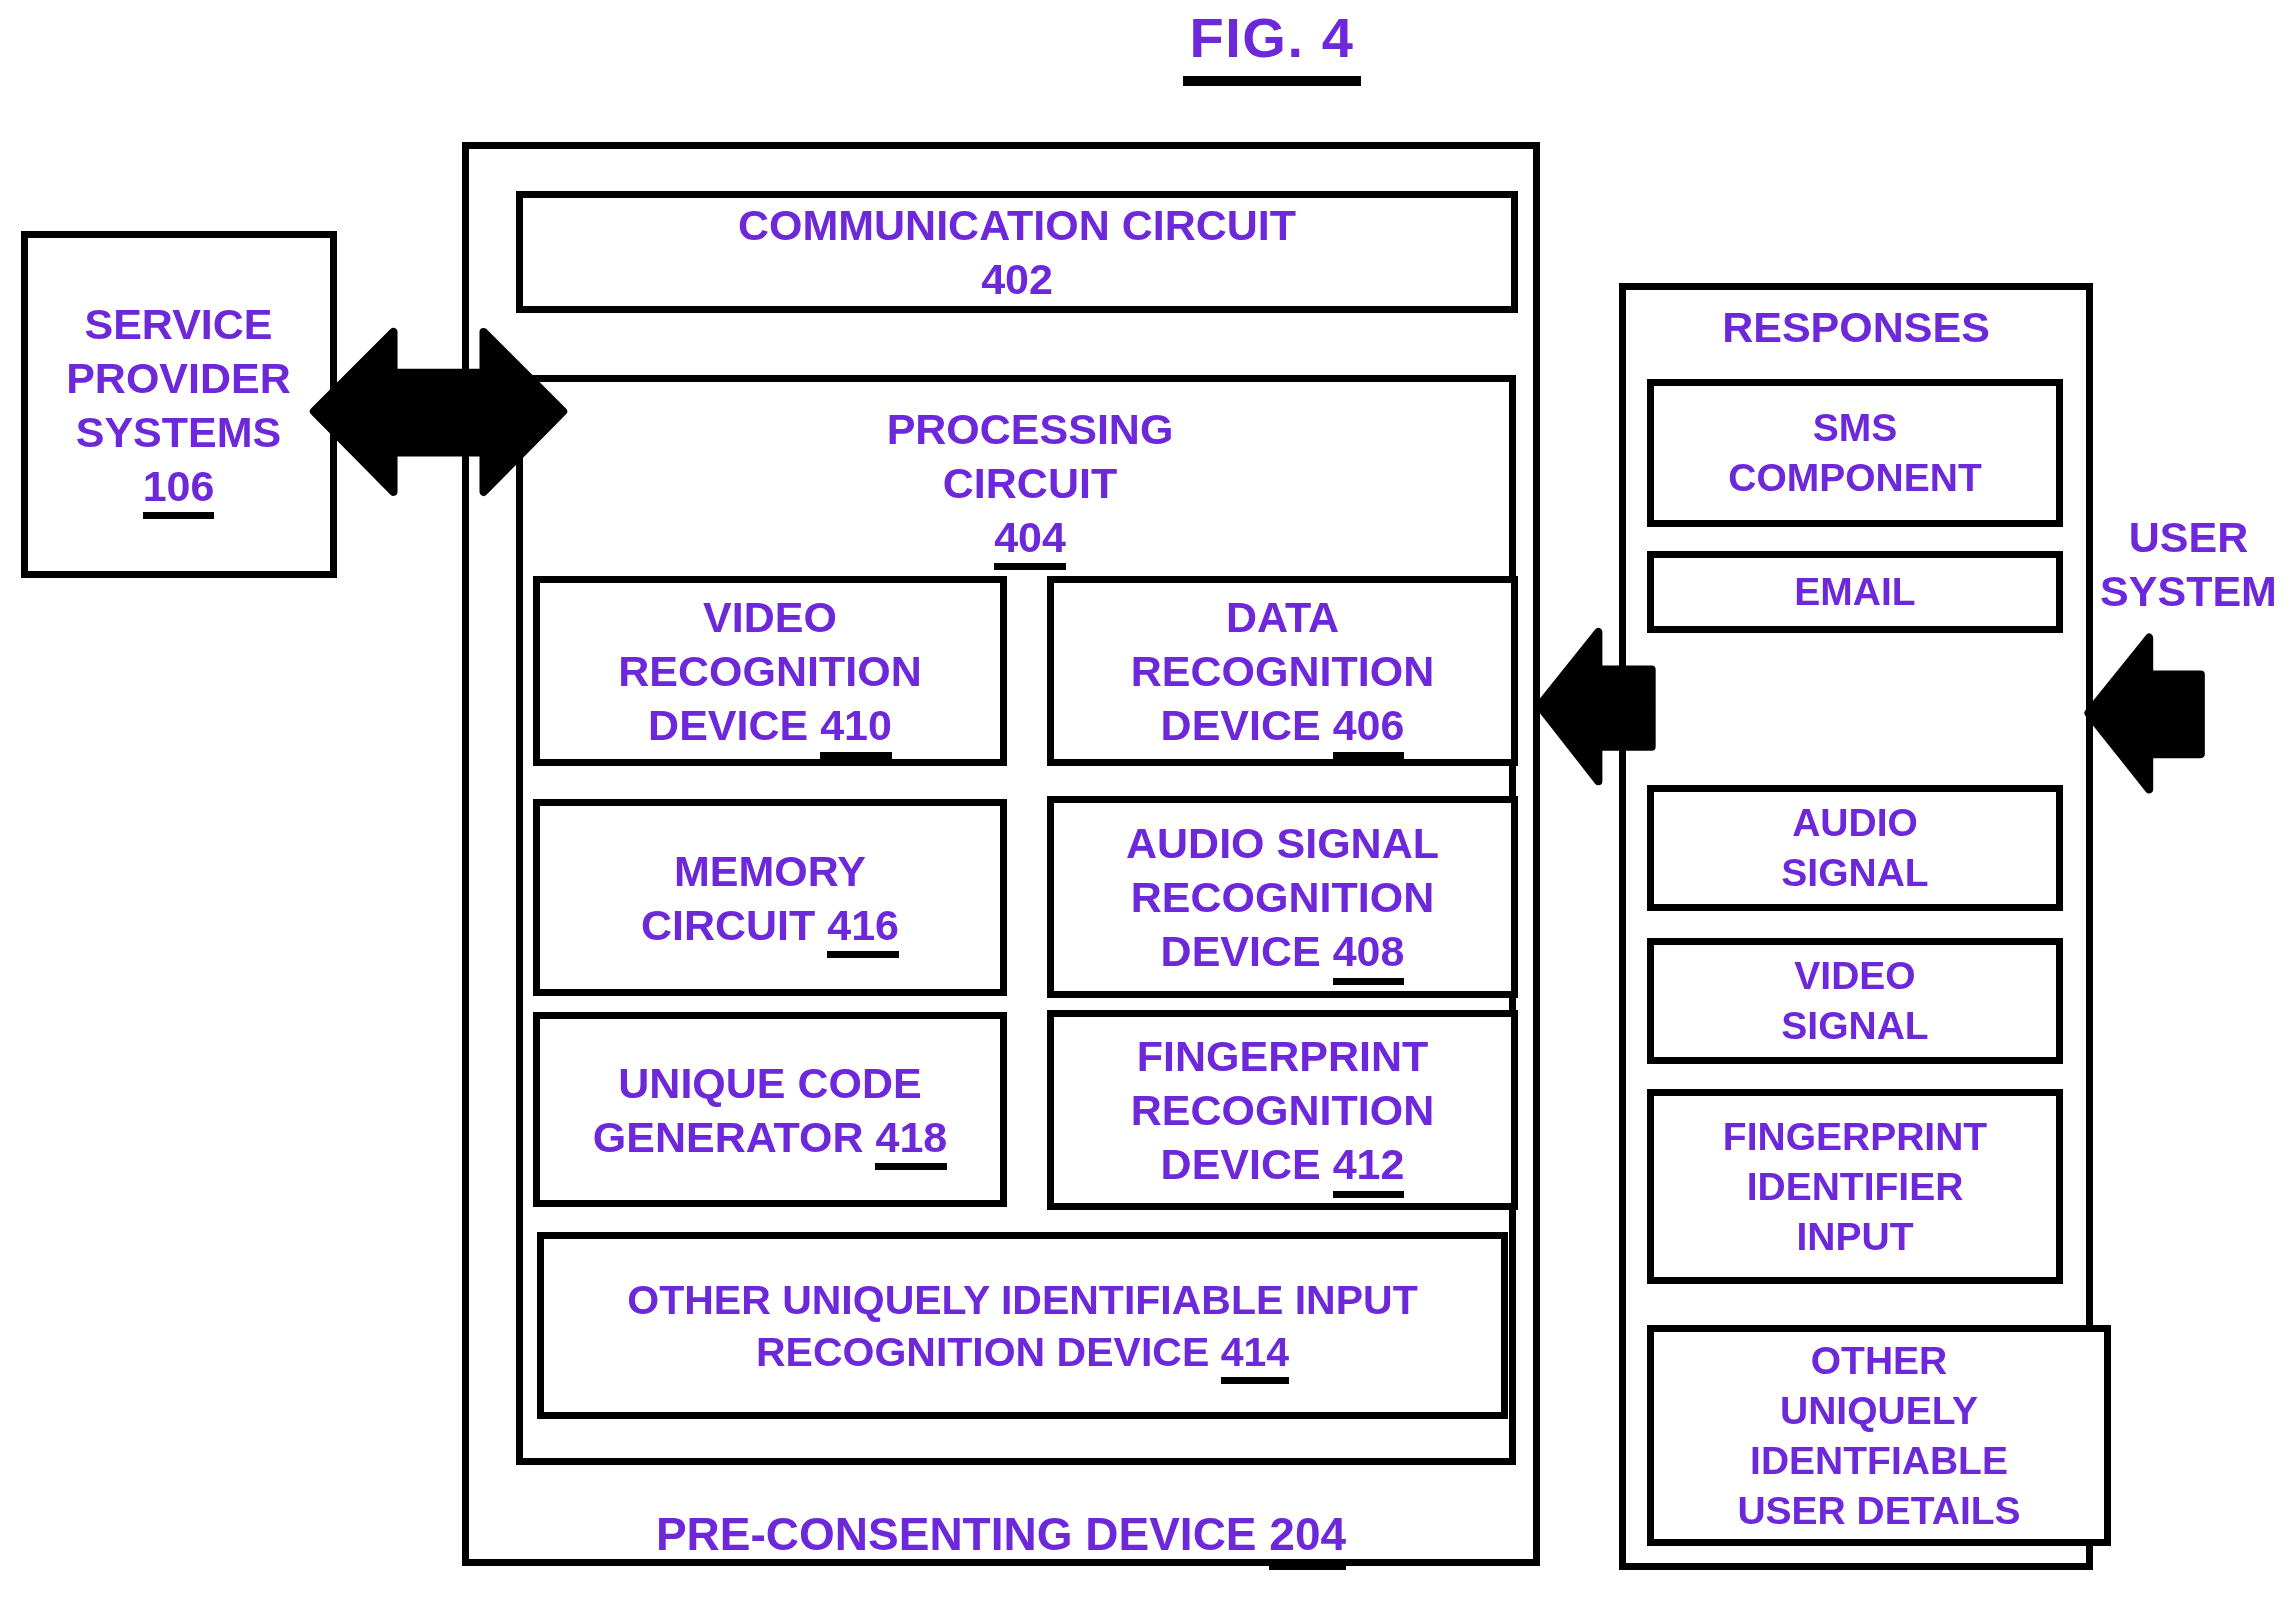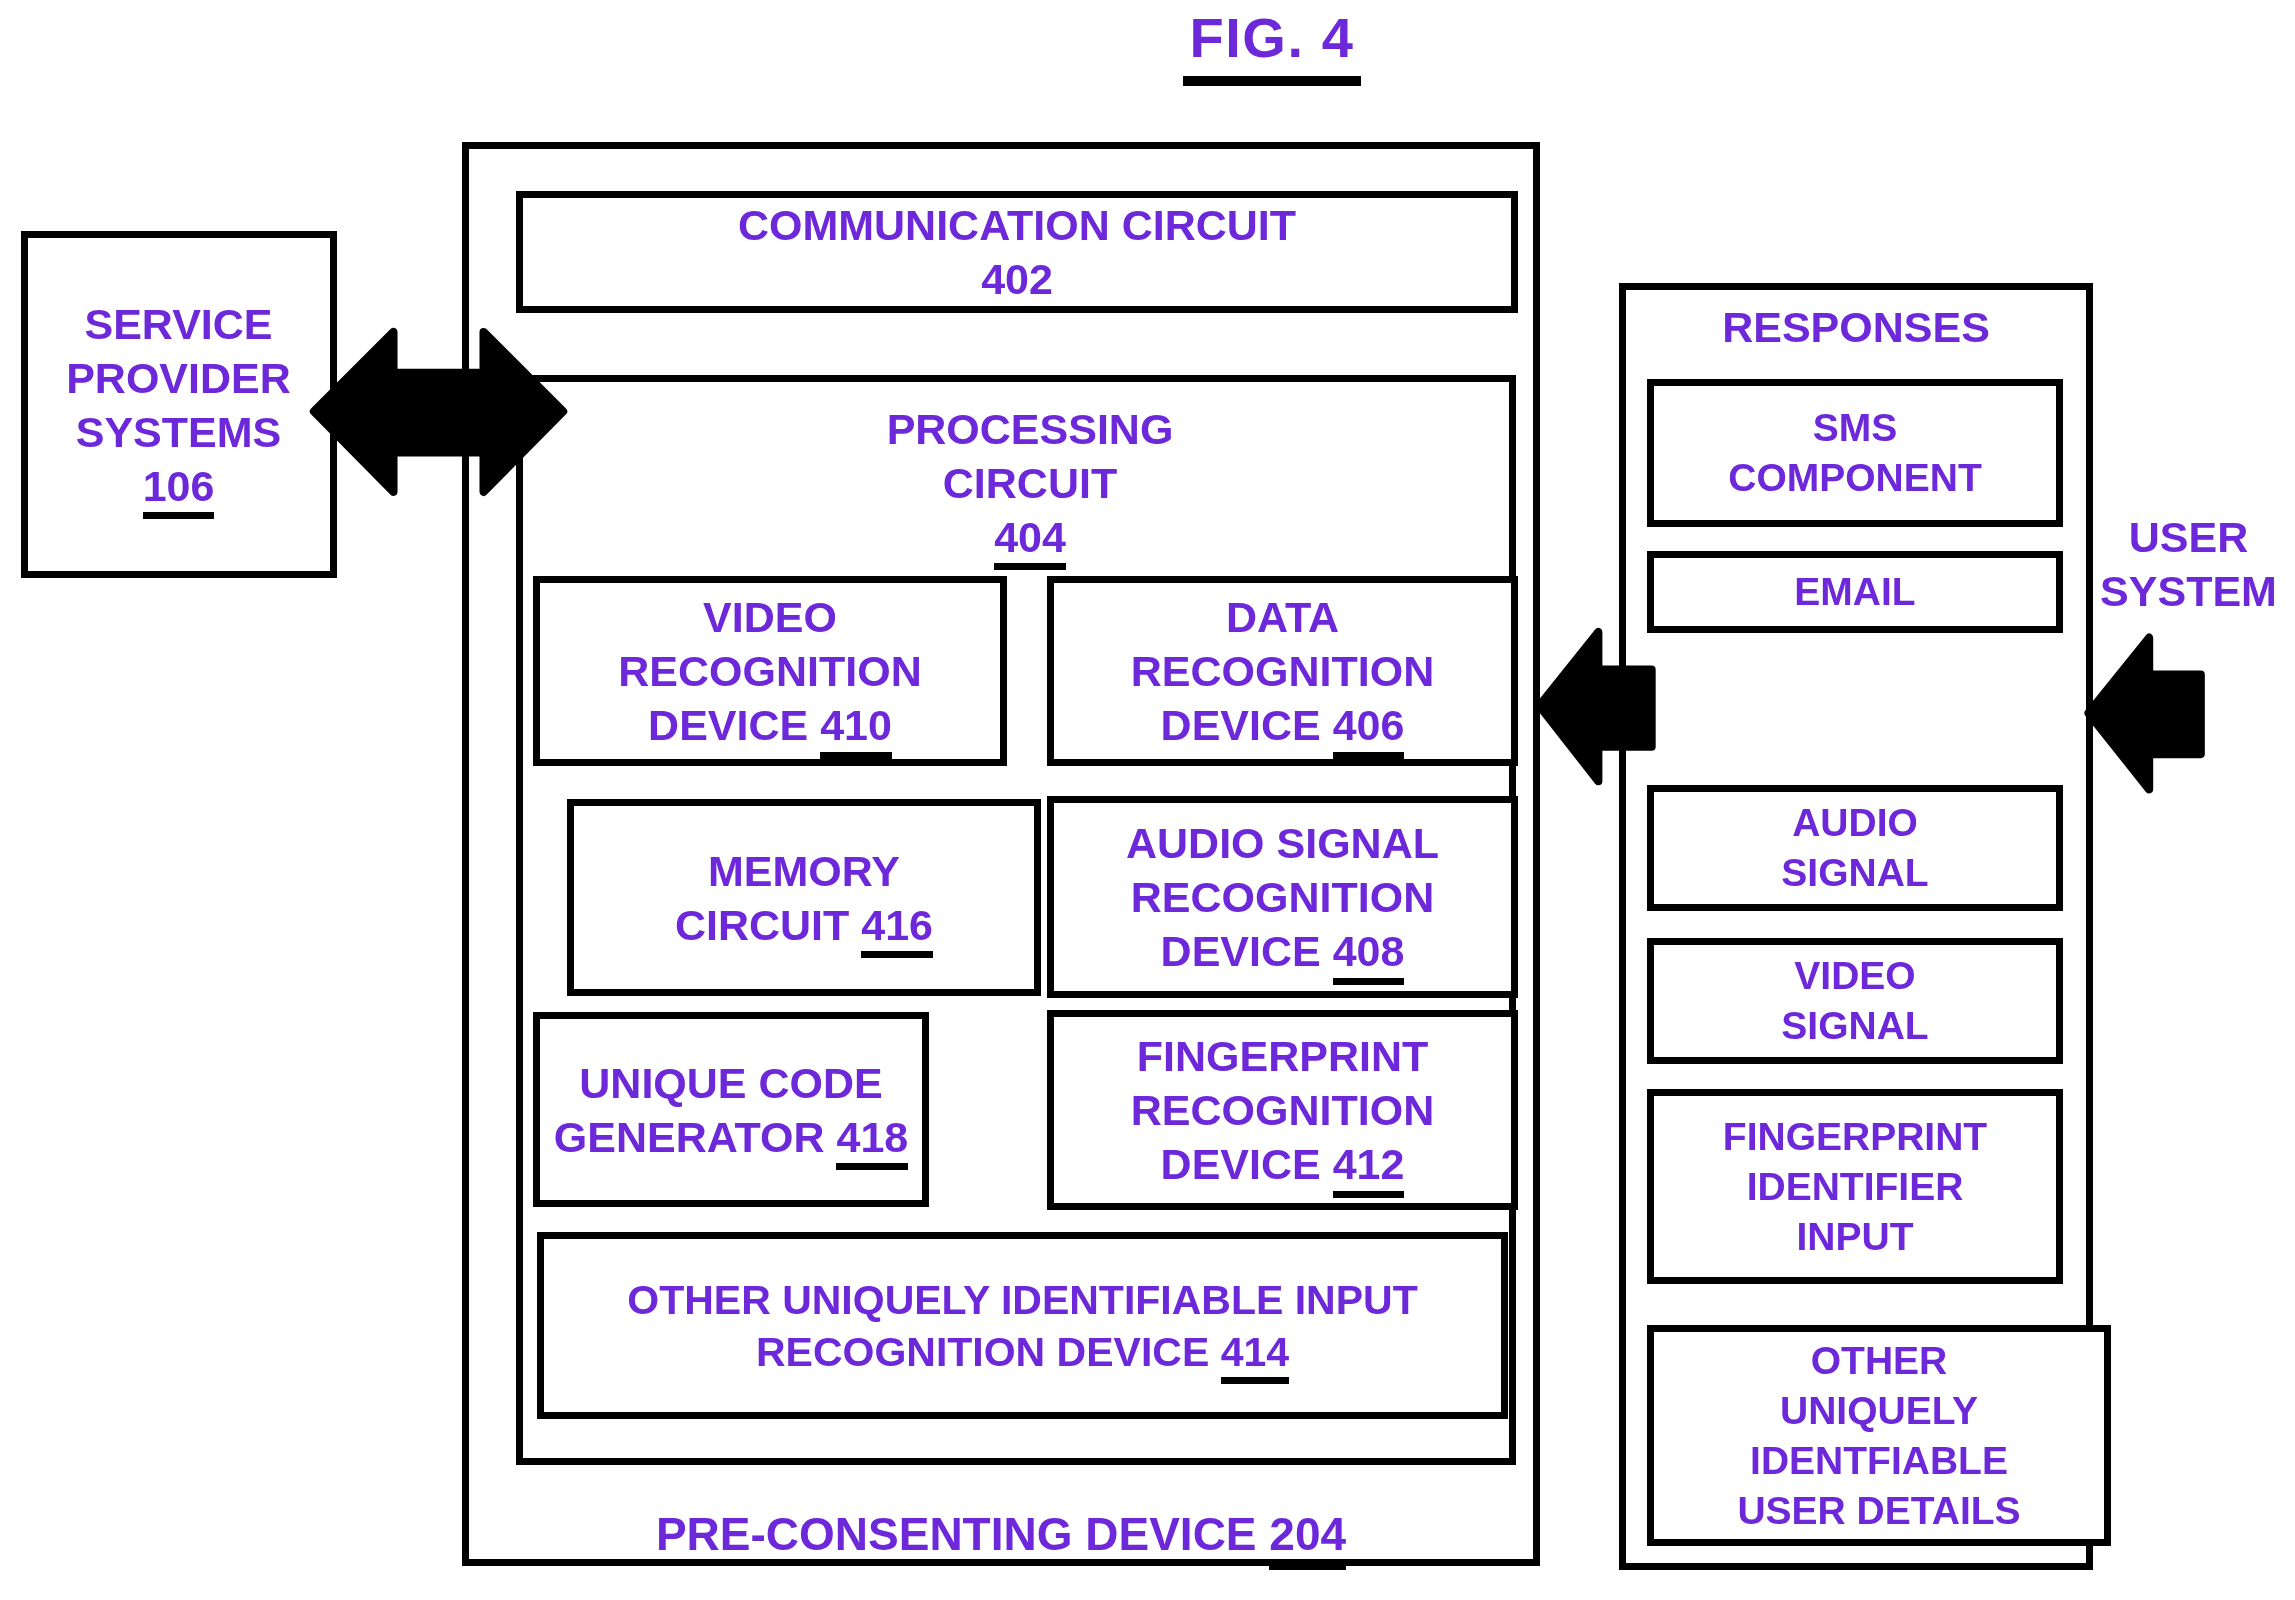--- a/index.html
+++ b/index.html
@@ -98,38 +98,38 @@
 
   <div class="box sz52" style="left:1047px;top:576px;width:471px;height:190px;">
     <div class="lbl">
       <span>DATA</span><br>
       <span>RECOGNITION</span><br>
       <span>DEVICE</span>
       <span class="ref">406</span>
     </div>
   </div>
 
-  <div class="box sz52" style="left:533px;top:799px;width:474px;height:197px;margin-left:34px;">
+  <div class="box sz52" style="left:533px;top:799px;width:474px;height:197px;">
     <div class="lbl">
       <span>MEMORY</span><br>
       <span>CIRCUIT</span>
       <span class="ref">416</span>
     </div>
   </div>
 
   <div class="box sz52" style="left:1047px;top:796px;width:471px;height:202px;">
     <div class="lbl">
       <span>AUDIO SIGNAL</span><br>
       <span>RECOGNITION</span><br>
       <span>DEVICE</span>
       <span class="ref">408</span>
     </div>
   </div>
 
-  <div class="box sz52" style="left:533px;top:1012px;width:396px;height:195px;">
+  <div class="box sz52" style="left:533px;top:1012px;width:474px;height:195px;">
     <div class="lbl">
       <span>UNIQUE CODE</span><br>
       <span>GENERATOR</span>
       <span class="ref">418</span>
     </div>
   </div>
 
   <div class="box sz52" style="left:1047px;top:1010px;width:471px;height:200px;">
     <div class="lbl">
       <span>FINGERPRINT</span><br>

